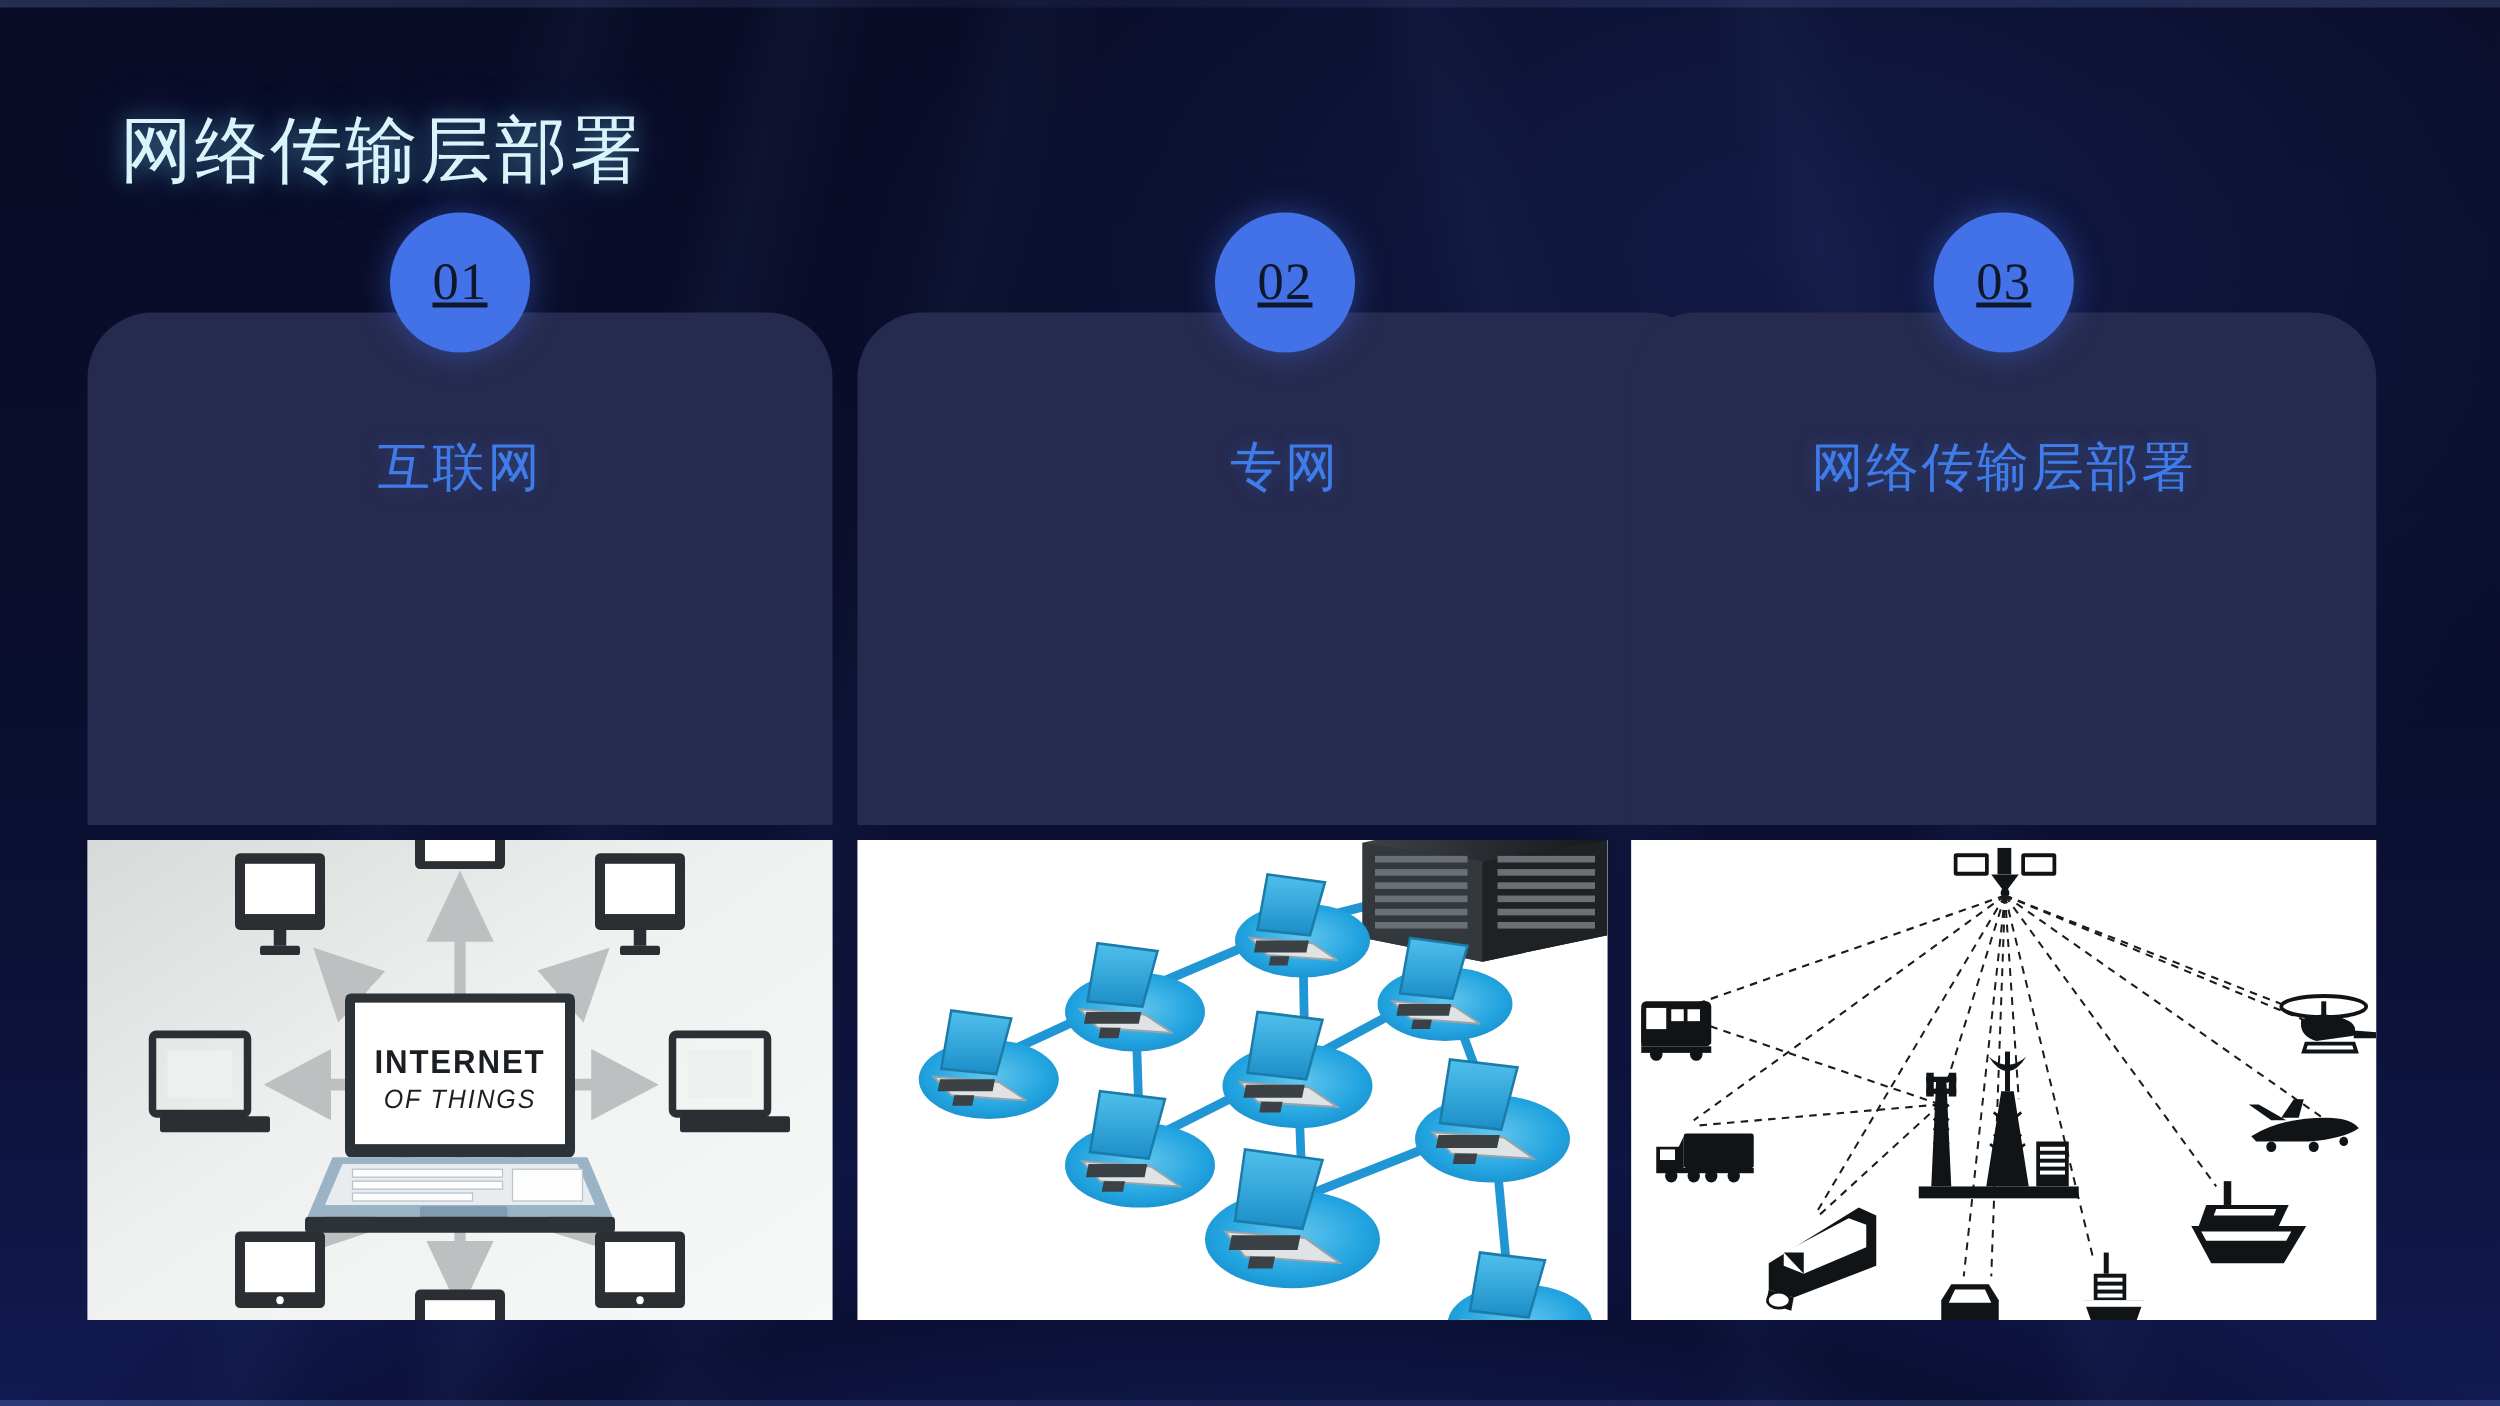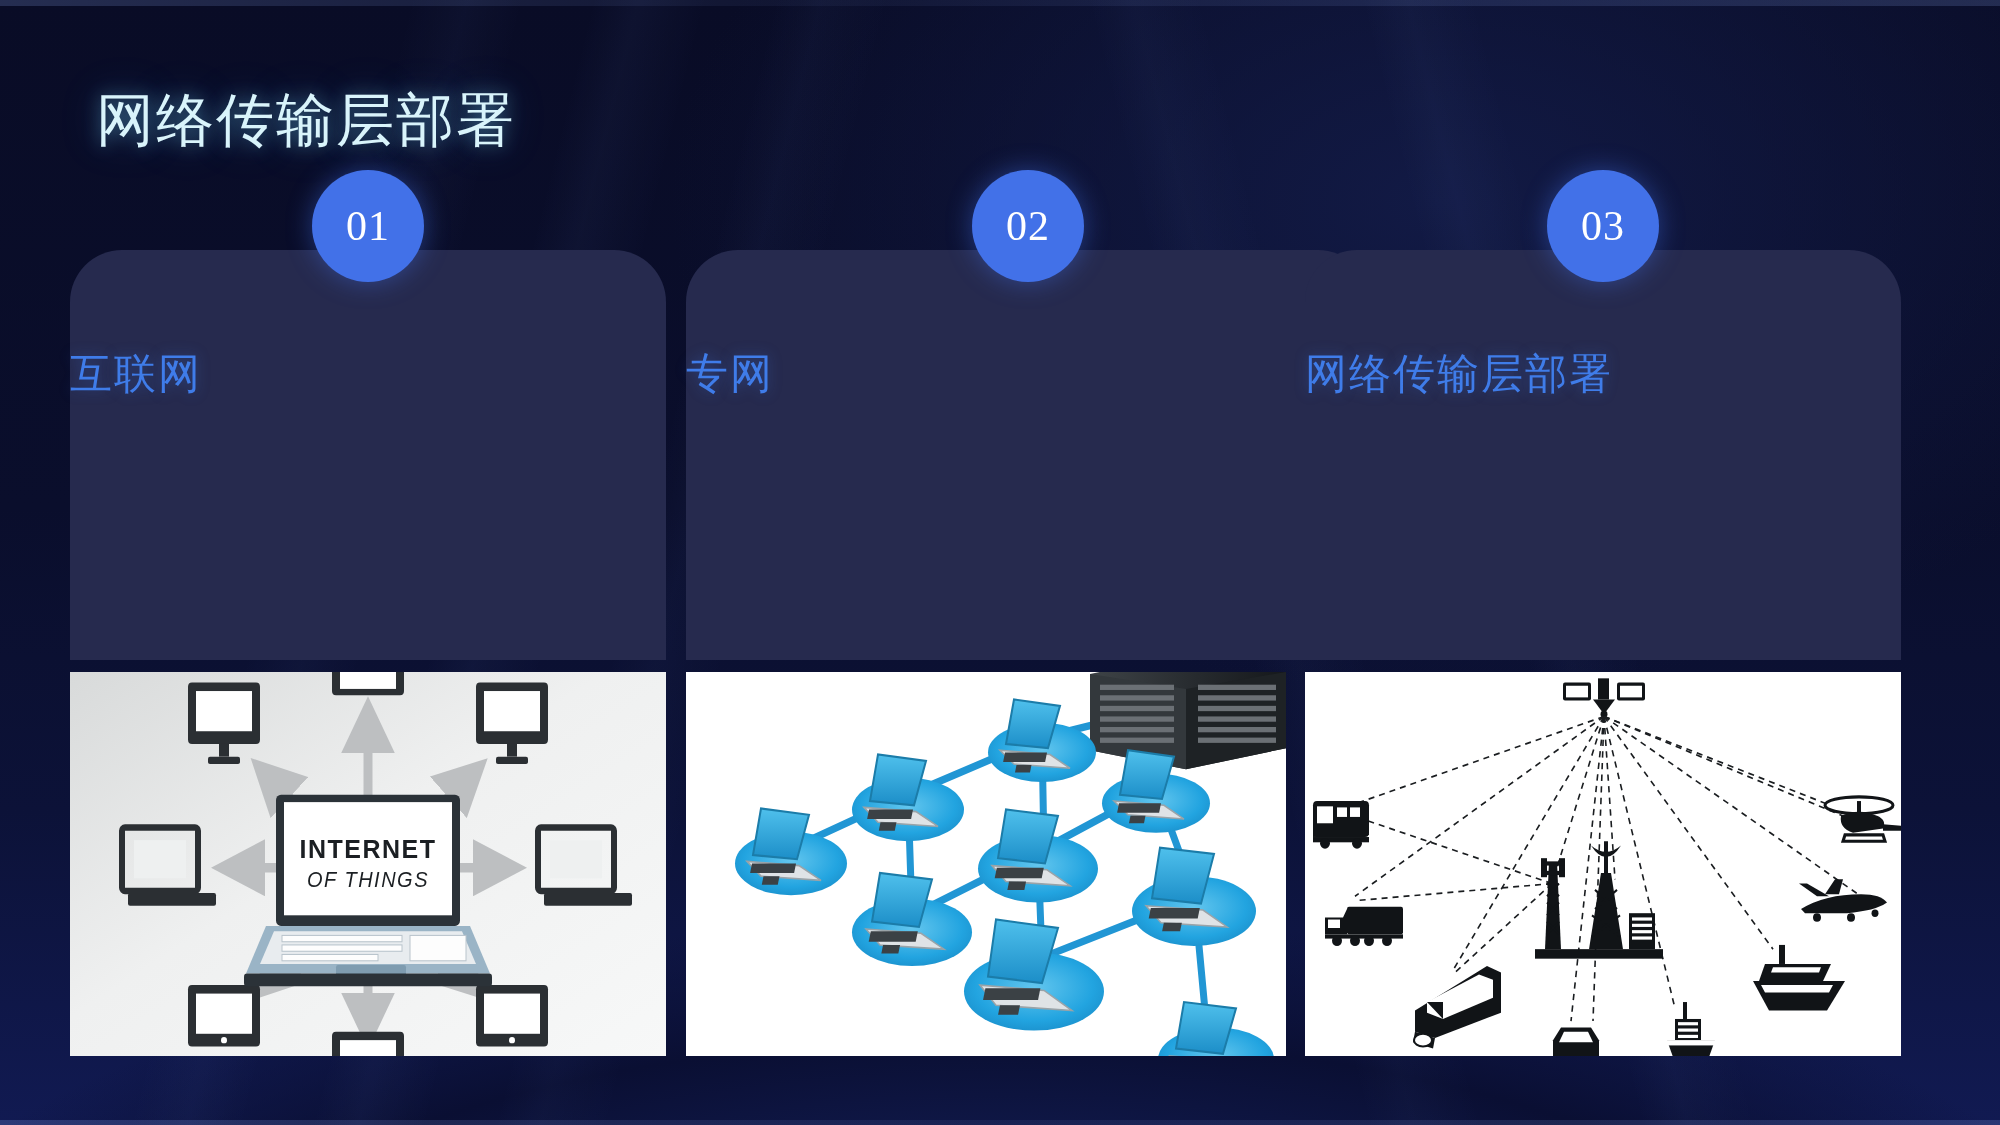--- a/index.html
+++ b/index.html
@@ -58,26 +58,27 @@
     height:410px;
     background:#262a4e;
     border-radius:52px 52px 0 0;
     overflow:visible;
   }
   .badge{
     position:absolute; top:-80px; left:50%; transform:translateX(-50%);
     width:112px; height:112px; border-radius:50%;
     background:#4271e8;
     display:flex; align-items:center; justify-content:center;
-    color:#ffffff; font-size:42px; letter-spacing:1px;
+    color:#0f172a; font-size:42px; letter-spacing:1px;
     box-shadow:0 0 26px rgba(66,113,232,.45);
+    text-decoration:underline;
   }
   .card-title{
     position:absolute; top:96px; left:0; width:100%;
-    text-align:left;
+    text-align:center;
     font-size:42px; letter-spacing:2px;
     color:#3f7ce9;
     text-shadow:0 0 14px rgba(63,124,233,.35);
   }
   .card-body{
     position:absolute; top:190px; left:36px; right:32px;
     font-size:25px; line-height:1.72;
     color:#f1f3fb;
     text-align:justify;
   }

